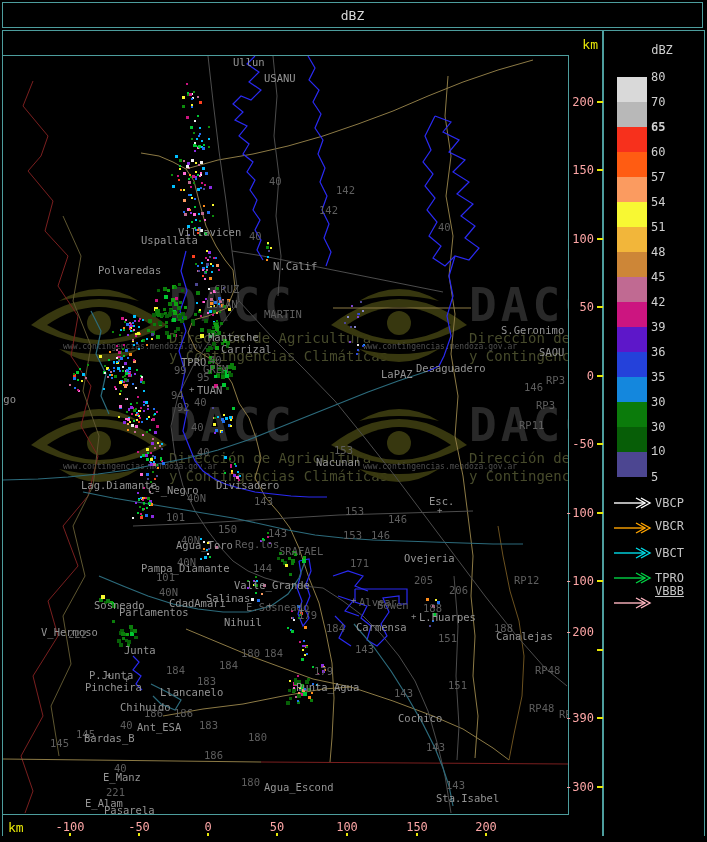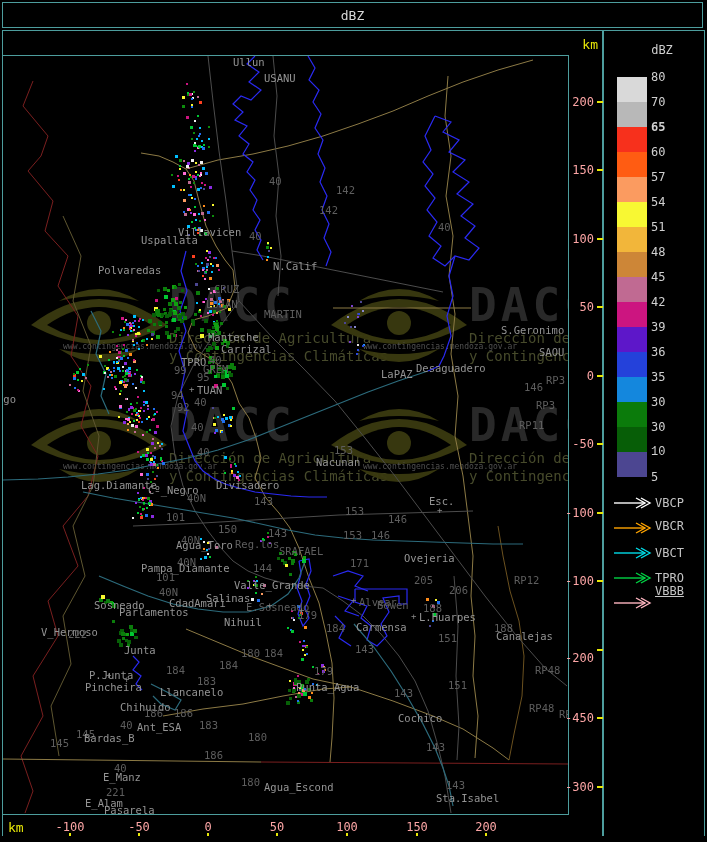--- a/index.html
+++ b/index.html
@@ -1058,23 +1058,23 @@
     <div class="axis-label" style="left: 564px; top: 300px; width: 30px; text-align: right; position: absolute;">50</div>
     <div class="tick" style="left: 597px; top: 306px; width: 6px; height: 2px; position: absolute;"></div>
     <div class="axis-label" style="left: 564px; top: 369px; width: 30px; text-align: right; position: absolute;">0</div>
     <div class="tick" style="left: 597px; top: 375px; width: 6px; height: 2px; position: absolute;"></div>
     <div class="axis-label" style="left: 564px; top: 437px; width: 30px; text-align: right; position: absolute;">-50</div>
     <div class="tick" style="left: 597px; top: 443px; width: 6px; height: 2px; position: absolute;"></div>
     <div class="axis-label" style="left: 564px; top: 506px; width: 30px; text-align: right; position: absolute;">-100</div>
     <div class="tick" style="left: 597px; top: 512px; width: 6px; height: 2px; position: absolute;"></div>
     <div class="axis-label" style="left: 564px; top: 574px; width: 30px; text-align: right; position: absolute;">-100</div>
     <div class="tick" style="left: 597px; top: 580px; width: 6px; height: 2px; position: absolute;"></div>
-    <div class="axis-label" style="left: 564px; top: 651px; width: 30px; text-align: right; position: absolute;">-200</div>
+    <div class="axis-label" style="left: 564px; top: 625px; width: 30px; text-align: right; position: absolute;">-200</div>
     <div class="tick" style="left: 597px; top: 649px; width: 6px; height: 2px; position: absolute;"></div>
-    <div class="axis-label" style="left: 564px; top: 711px; width: 30px; text-align: right; position: absolute;">-450</div>
+    <div class="axis-label" style="left: 564px; top: 711px; width: 30px; text-align: right; position: absolute;">-390</div>
     <div class="tick" style="left: 597px; top: 717px; width: 6px; height: 2px; position: absolute;"></div>
     <div class="axis-label" style="left: 564px; top: 780px; width: 30px; text-align: right; position: absolute;">-300</div>
     <div class="tick" style="left: 597px; top: 786px; width: 6px; height: 2px; position: absolute;"></div>
     <div class="axis-label" style="left: 48px; top: 820px; width: 44px; text-align: center; position: absolute;">-100</div>
     <div class="tick" style="left: 69px; top: 833px; width: 2px; height: 7px; position: absolute;"></div>
     <div class="axis-label" style="left: 117px; top: 820px; width: 44px; text-align: center; position: absolute;">-50</div>
     <div class="tick" style="left: 138px; top: 833px; width: 2px; height: 7px; position: absolute;"></div>
     <div class="axis-label" style="left: 186px; top: 820px; width: 44px; text-align: center; position: absolute;">0</div>
     <div class="tick" style="left: 207px; top: 833px; width: 2px; height: 7px; position: absolute;"></div>
     <div class="axis-label" style="left: 255px; top: 820px; width: 44px; text-align: center; position: absolute;">50</div>

